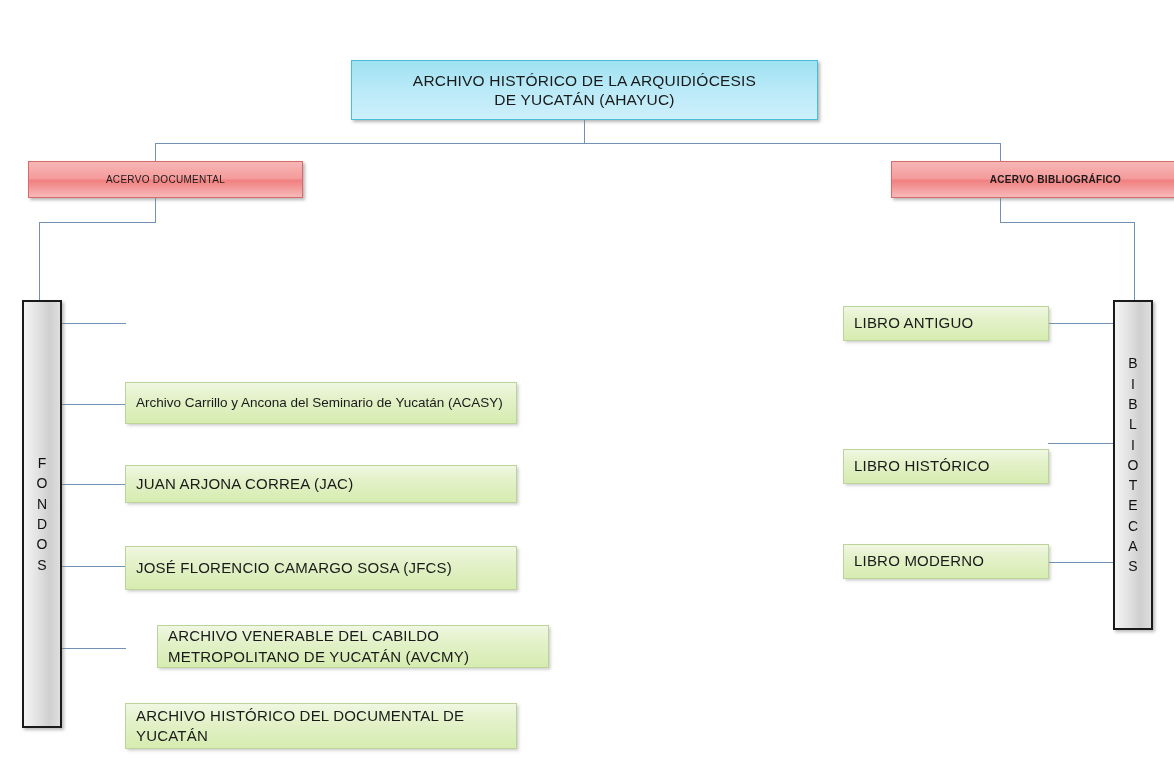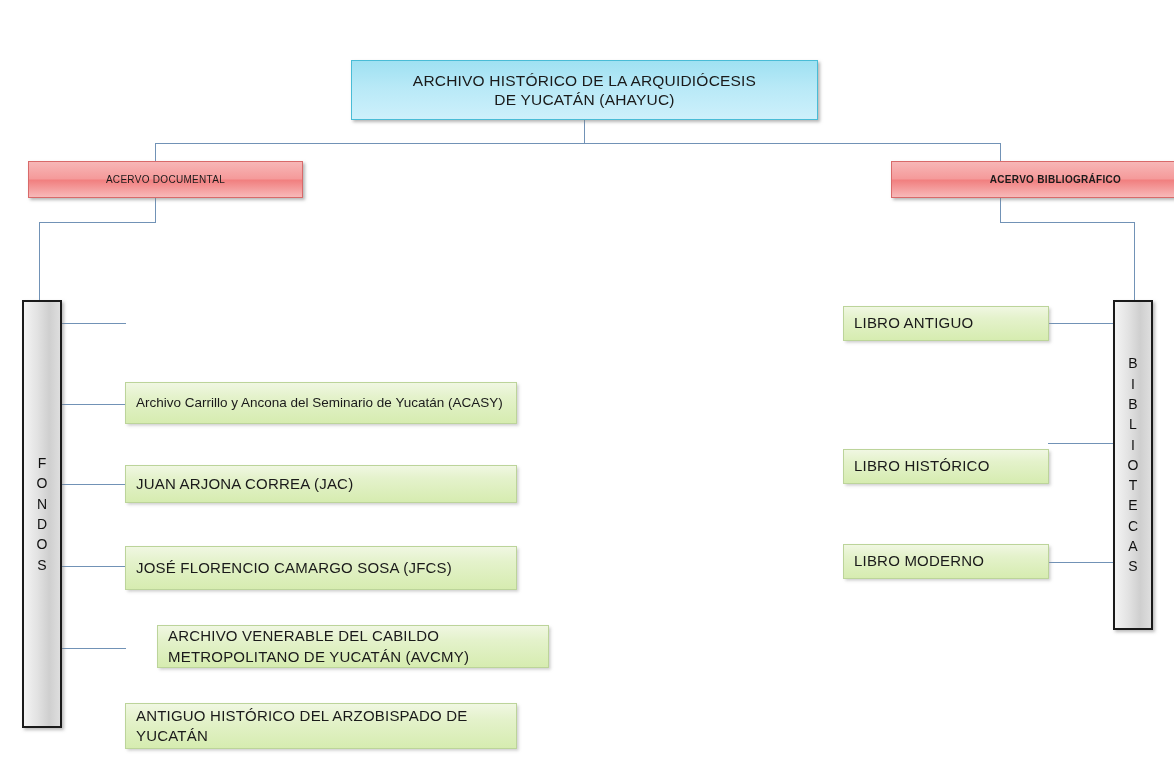--- a/index.html
+++ b/index.html
@@ -186,21 +186,21 @@
 
   <div class="node-leaf caps" style="left:125px; top:546px; width:392px; height:44px;">
     <span>JOSÉ FLORENCIO CAMARGO SOSA (JFCS)</span>
   </div>
 
   <div class="node-leaf caps" style="left:125px; top:625px; width:392px; height:43px;margin-left:32px;">
     <span>ARCHIVO VENERABLE DEL CABILDO METROPOLITANO DE YUCATÁN (AVCMY)</span>
   </div>
 
   <div class="node-leaf caps" style="left:125px; top:703px; width:392px; height:46px;">
-    <span>ANTIGUO HISTÓRICO DEL ARZOBISPADO DE YUCATÁN</span>
+    <span>ARCHIVO HISTÓRICO DEL DOCUMENTAL DE YUCATÁN</span>
   </div>
 
   <div class="node-leaf caps" style="left:843px; top:306px; width:206px; height:35px;">
     <span>LIBRO ANTIGUO</span>
   </div>
 
   <div class="node-leaf caps" style="left:843px; top:449px; width:206px; height:35px;">
     <span>LIBRO HISTÓRICO</span>
   </div>
 

